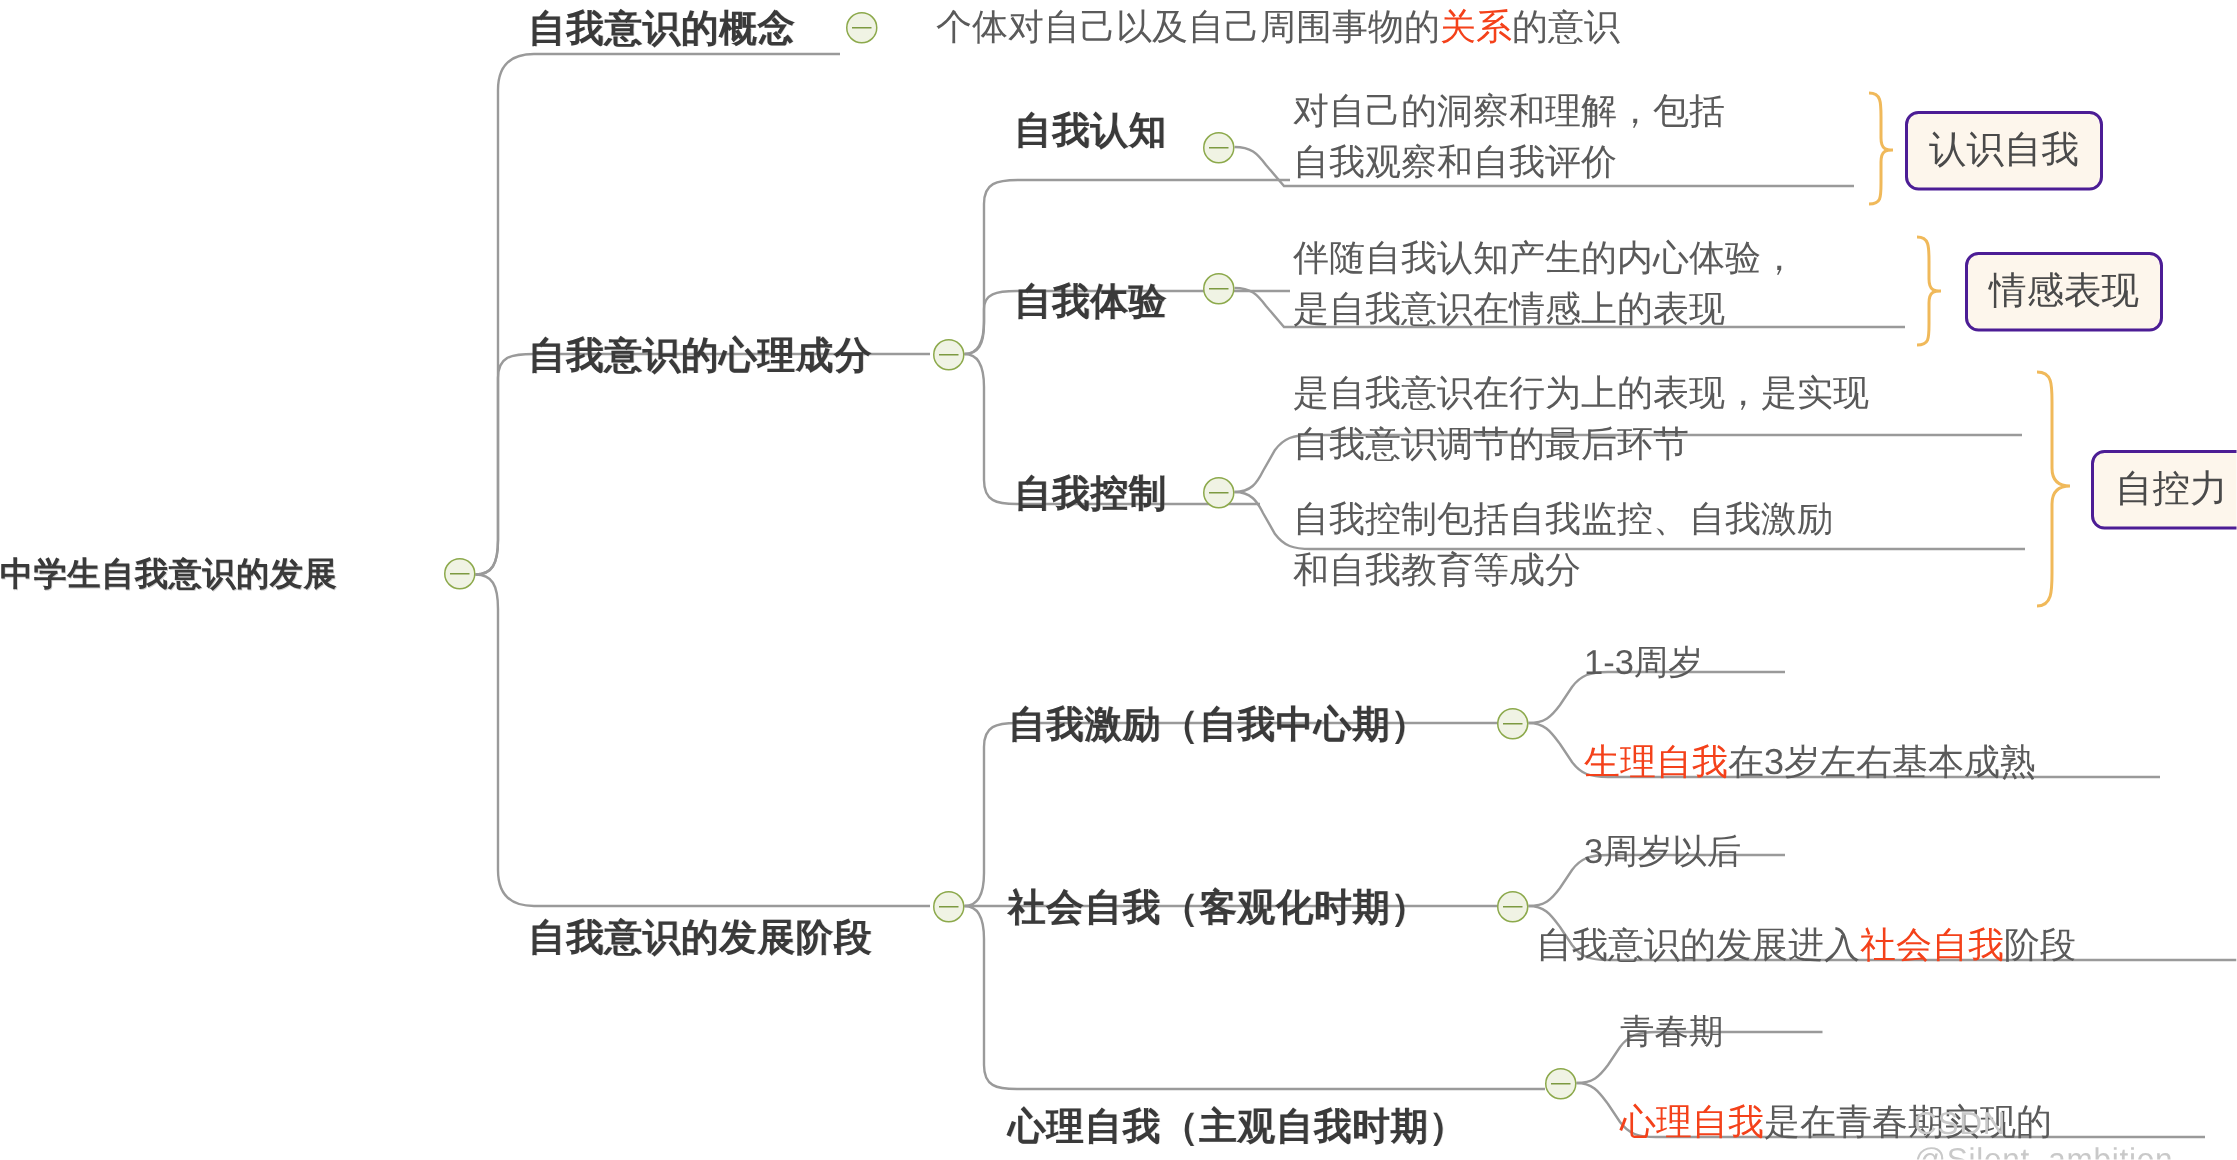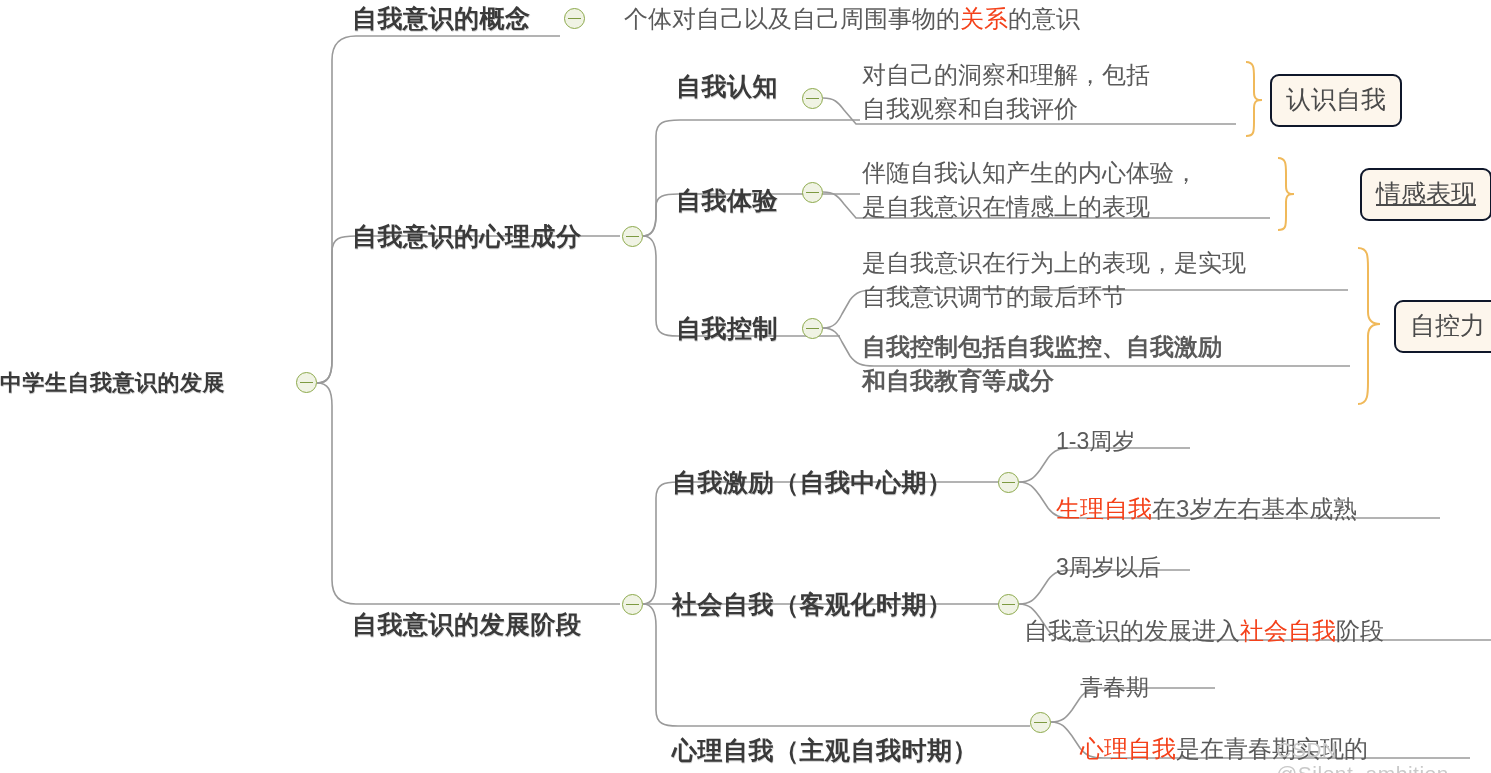--- a/index.html
+++ b/index.html
@@ -51,21 +51,21 @@
     box-sizing:border-box;
   }
   .toggle:after{
     content:"";position:absolute;left:3px;top:8.5px;
     width:13px;height:1.8px;background:#7d9a41;
   }
 
   
   .callout{
     position:absolute;
-    border:2px solid #0f172a;
+    border:2px solid #4c1d95;
     background:#fdf6ec;
     border-radius:9px;
     color:#4a4a4a;
     font-size:25px;
     padding:7px 14px 9px 14px;
     white-space:nowrap;
     box-sizing:border-box;
   }
 
   .watermark{
@@ -135,29 +135,29 @@
     <div>自我观察和自我评价</div>
   </div>
   <div class="callout" style="left:1270px;top:74px;">认识自我</div>
 
   <div class="node topic t-l3" style="left:676px;top:184px;text-align:center;">自我体验</div>
   <div class="toggle" style="left:802px;top:182px;"></div>
   <div class="node desc" style="left:862px;top:156px;">
     <div>伴随自我认知产生的内心体验，</div>
     <div>是自我意识在情感上的表现</div>
   </div>
-  <div class="callout" style="left:1360px;top:168px;text-decoration:underline;">情感表现</div>
+  <div class="callout" style="left:1310px;top:168px;">情感表现</div>
 
   <div class="node topic t-l3" style="left:676px;top:312px;">自我控制</div>
   <div class="toggle" style="left:802px;top:318px;"></div>
   <div class="node desc" style="left:862px;top:246px;">
     <div>是自我意识在行为上的表现，是实现</div>
     <div>自我意识调节的最后环节</div>
   </div>
-  <div class="node desc" style="left:862px;top:330px;font-weight:bold;">
+  <div class="node desc" style="left:862px;top:330px;">
     <div>自我控制包括自我监控、自我激励</div>
     <div>和自我教育等成分</div>
   </div>
   <div class="callout" style="left:1394px;top:300px;">自控力</div>
 
   <div class="node topic t-l2" style="left:352px;top:588px;margin-top:20px;">自我意识的发展阶段</div>
   <div class="toggle" style="left:622px;top:594px;"></div>
 
   <div class="node topic t-l3" style="left:672px;top:466px;">自我激励（自我中心期）</div>
   <div class="toggle" style="left:998px;top:472px;"></div>

